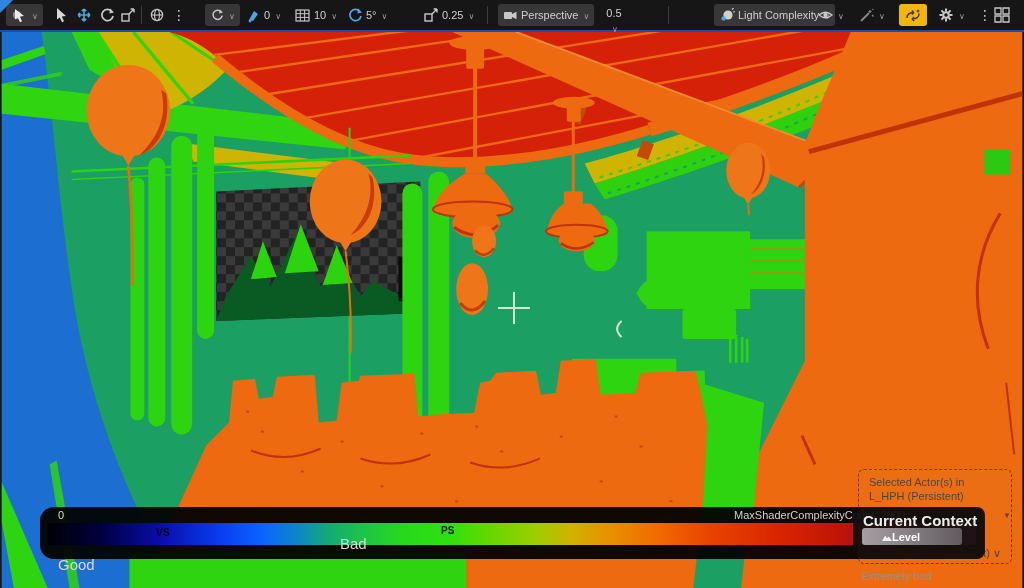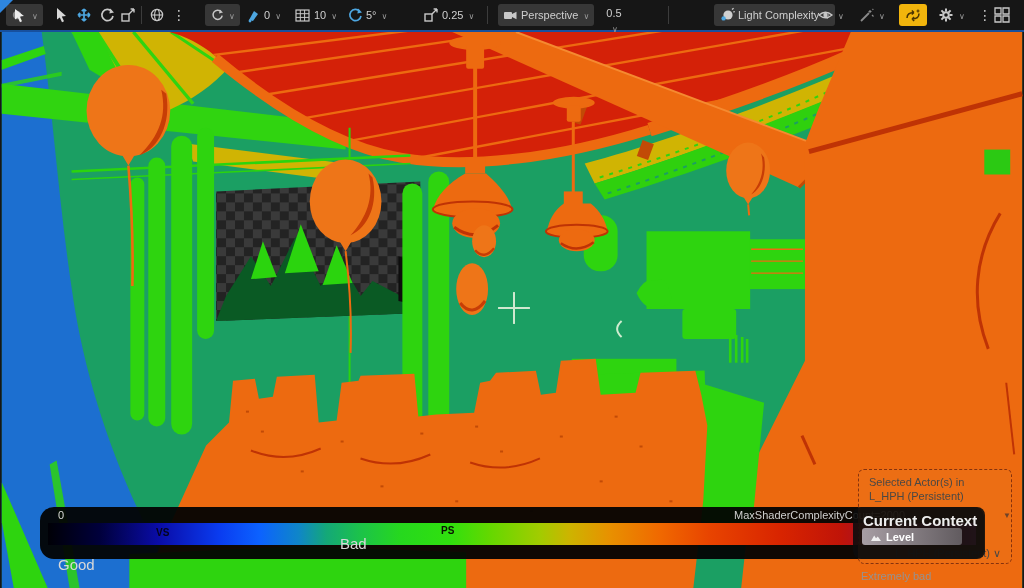--- a/index.html
+++ b/index.html
@@ -43,21 +43,21 @@
            border:1px dashed rgba(130,48,14,.95);border-radius:6px;
            background:rgba(236,116,26,.45);color:#4b4844;font-size:11px;}
   .dashbox .tip{padding:5px 0 0 10px;line-height:14px;}
   .dashbox .val{position:absolute;bottom:3px;right:10px;}
   .ctxpop{position:absolute;left:853px;top:475px;width:132px;height:52px;z-index:30;
           background:rgba(12,12,12,.9);border-radius:8px;}
   .ctxpop .hdr{position:absolute;left:10px;top:5px;font-size:15px;font-weight:bold;color:#eeeeee;}
   .ctxarrow{position:absolute;left:1003px;top:479px;font-size:8px;color:#6e432a;z-index:31;}
   .levelrow{position:absolute;left:9px;top:21px;width:100px;height:17px;z-index:32;
             background:linear-gradient(90deg,#a79ea4,#615b5f);border-radius:3px;
-            display:flex;align-items:center;gap:5px;padding-left:9px;
+            display:flex;align-items:center;padding-left:20px;
             font-size:11px;font-weight:bold;color:#ffffff;}
 </style>
 </head>
 <body>
 
 <div class="stage">
 
   <div class="toolbar">
     <div class="tb framed" style="left:6px;">
       <span>

